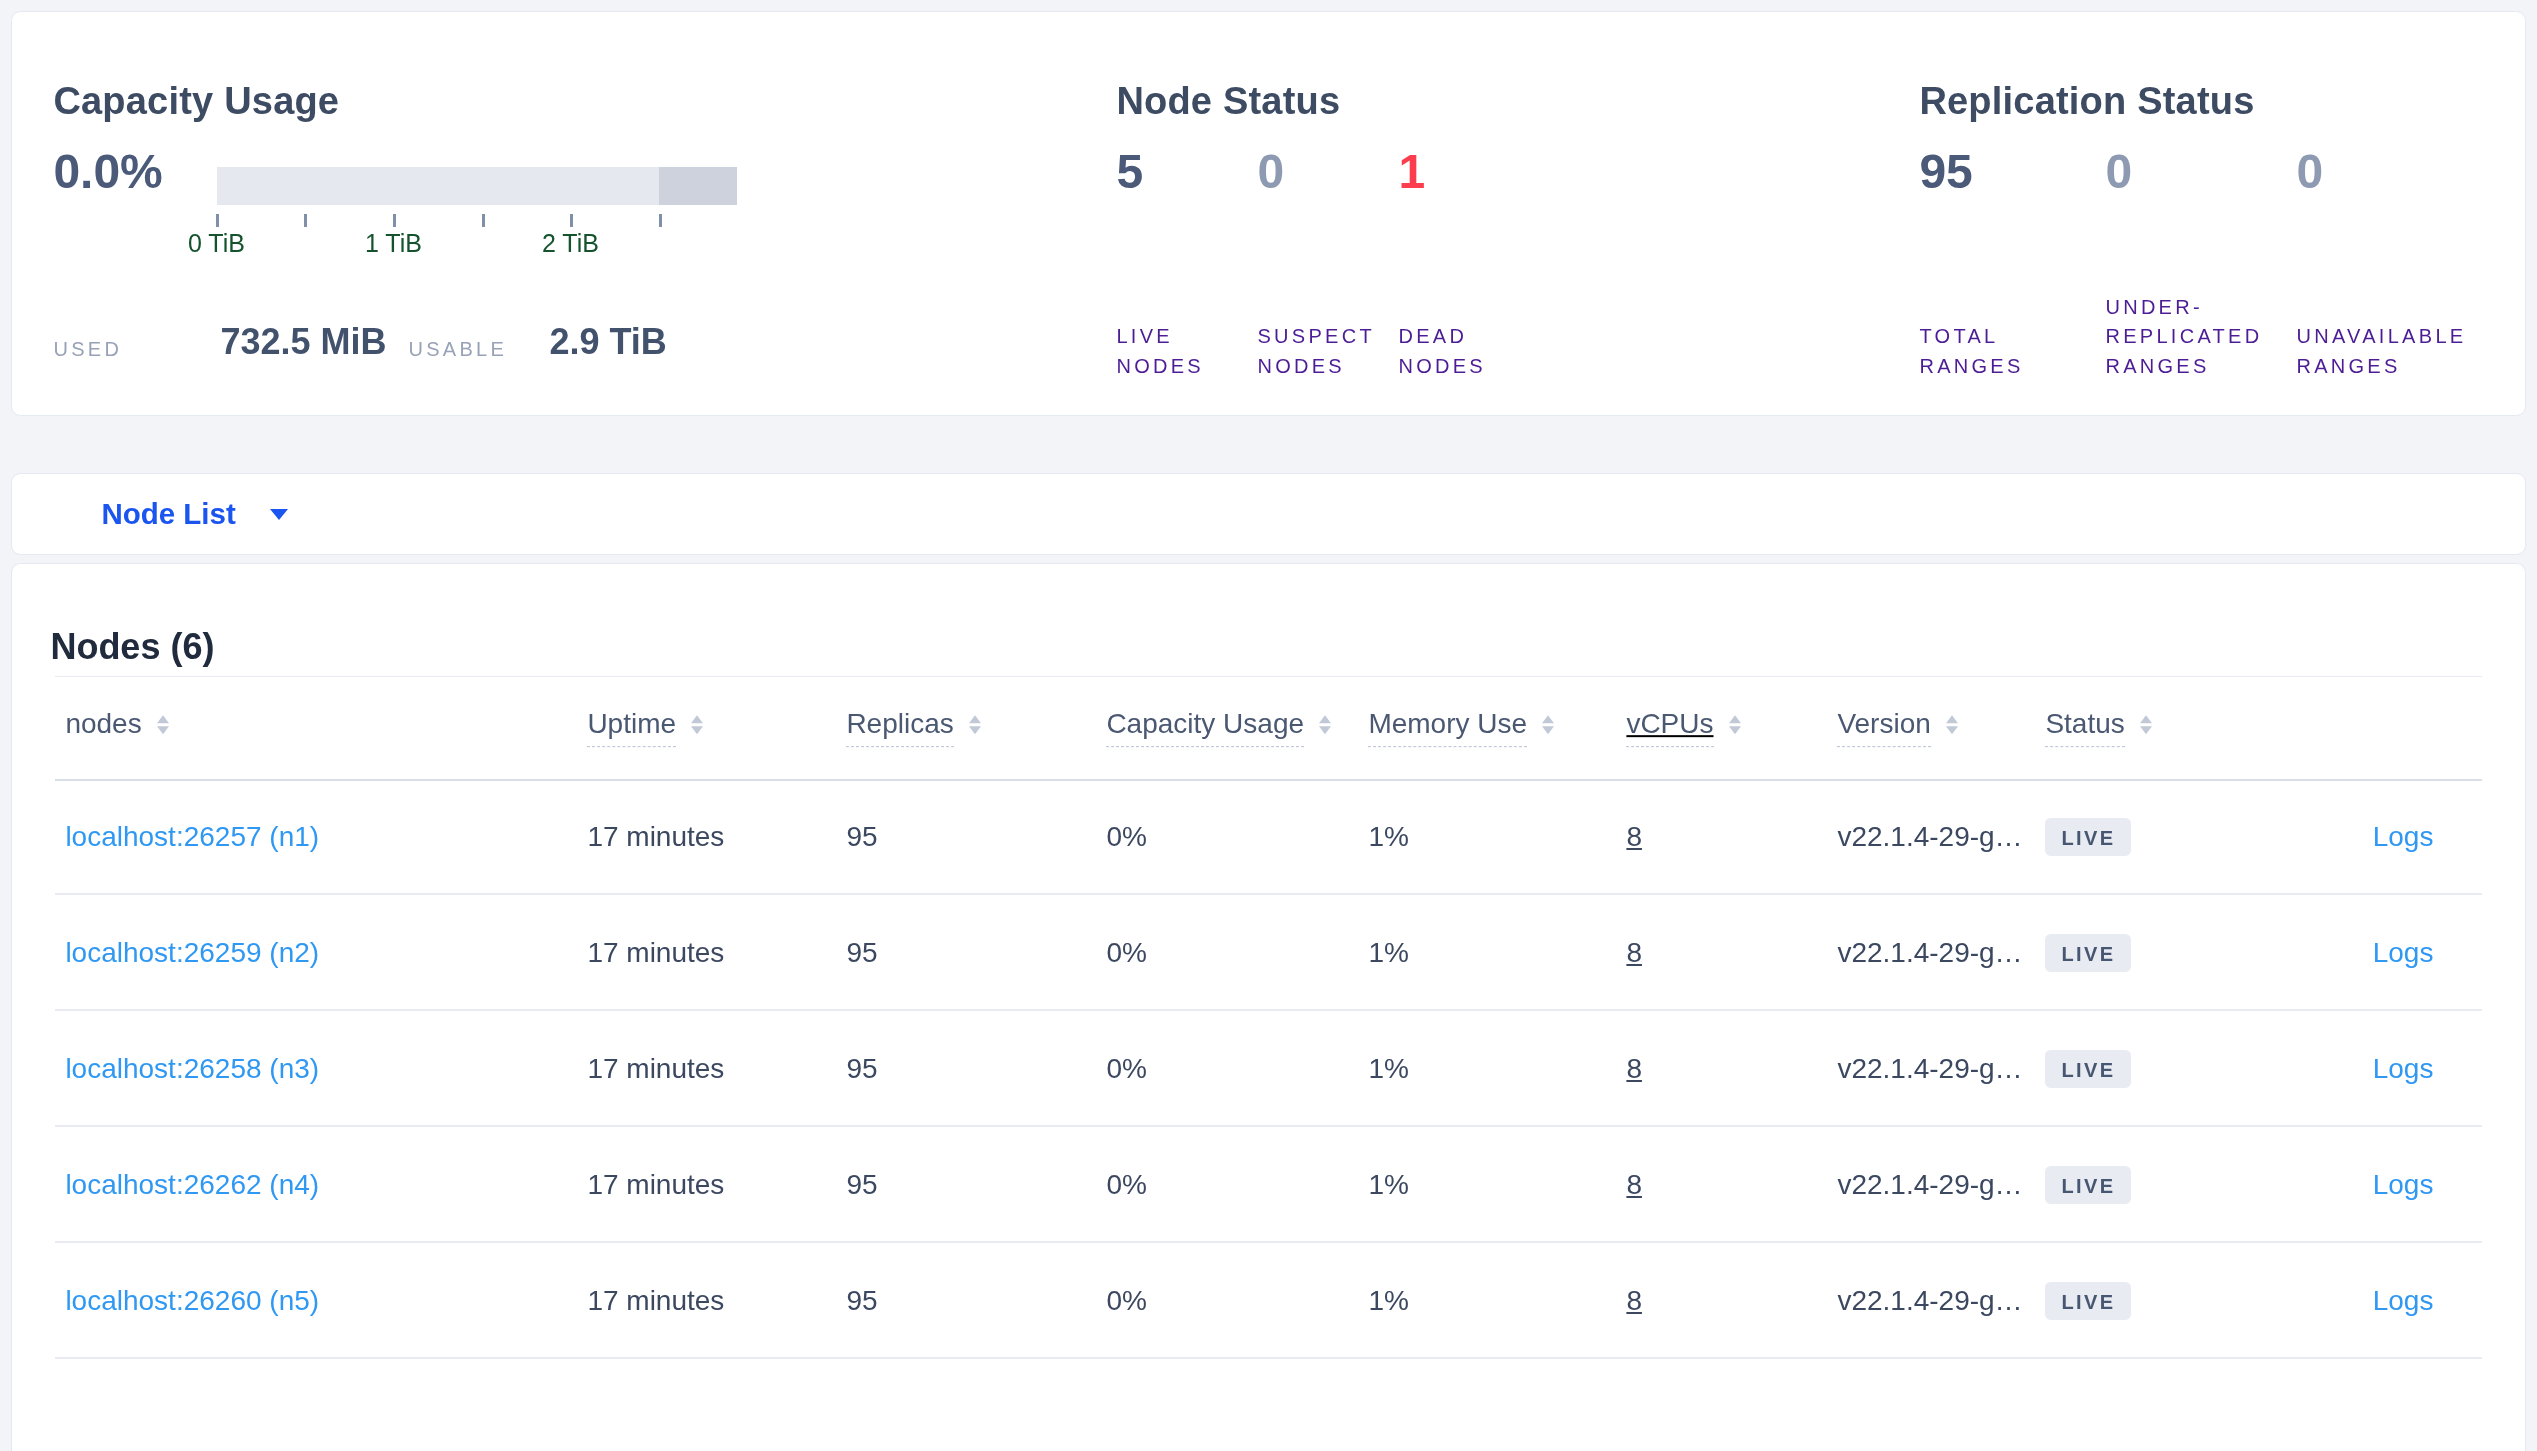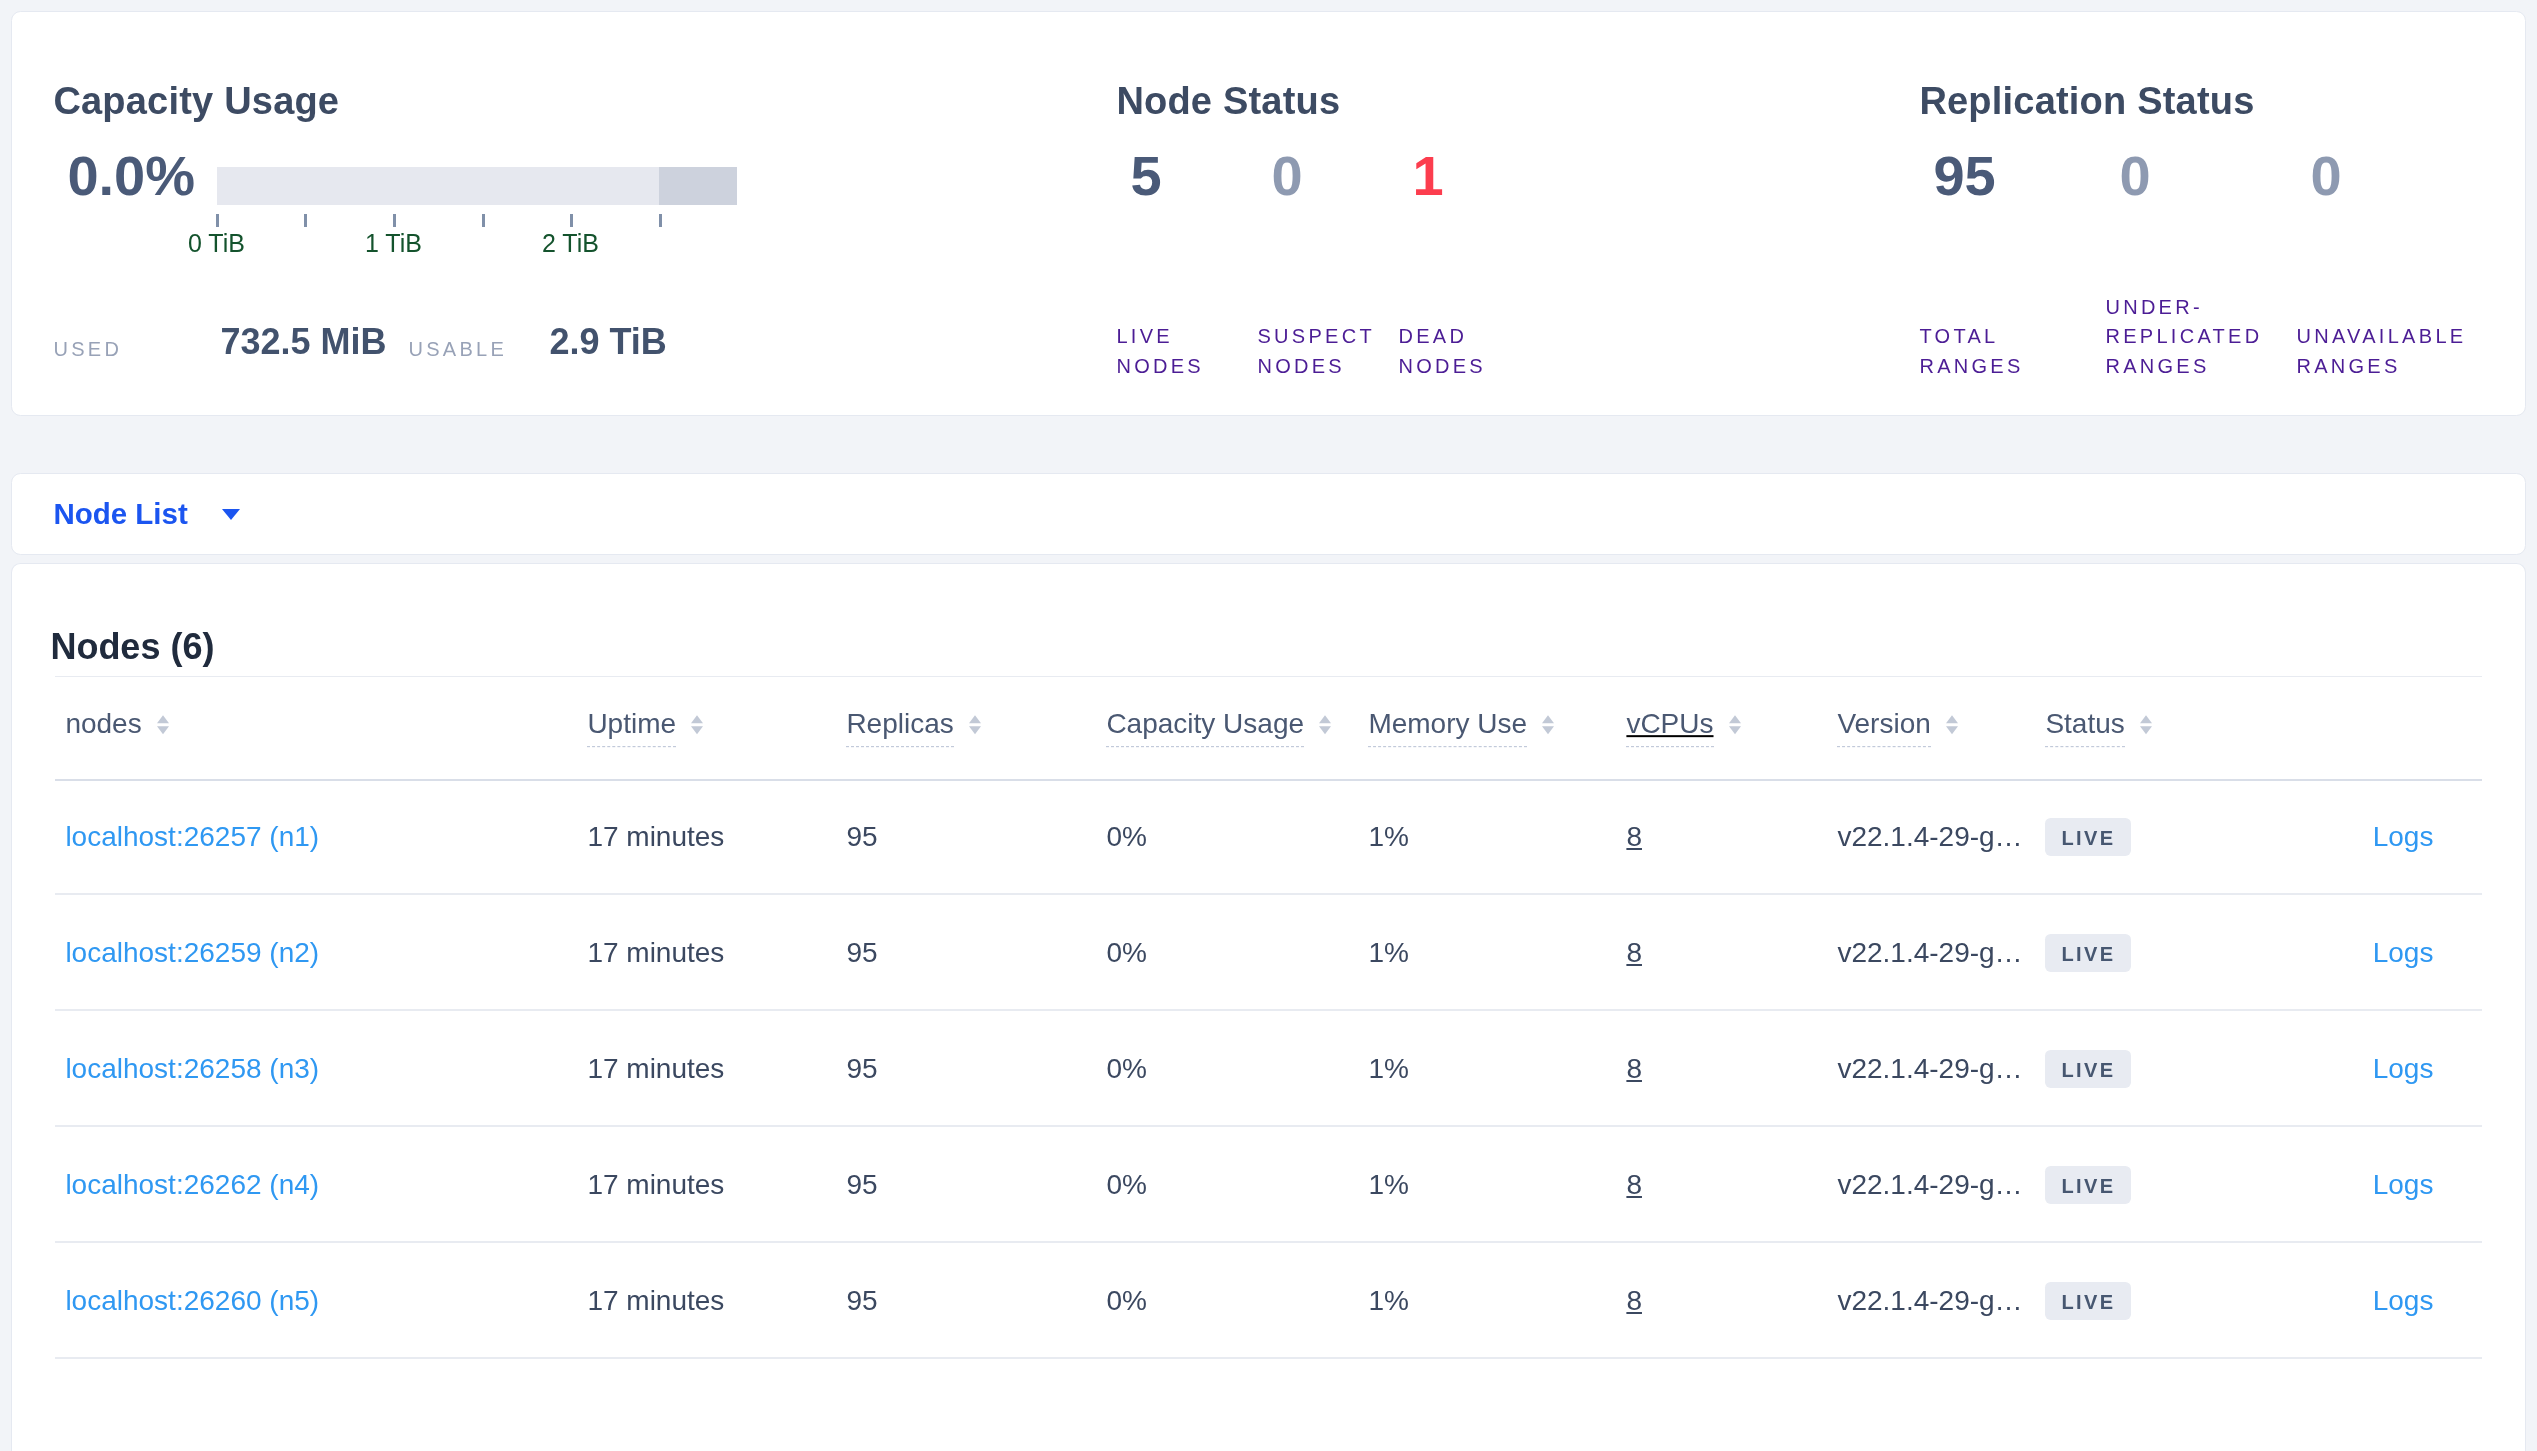--- a/index.html
+++ b/index.html
@@ -14,21 +14,21 @@
     position:absolute;background:#ffffff;
     border:1.9px solid #e5e9f1;border-radius:9.5px;box-sizing:border-box;
   }
   
   .summary-card{left:11.4px;top:11.4px;width:2515px;height:405px;}
   .sec-title{
     position:absolute;font-size:38px;font-weight:700;color:#3d4b63;
     line-height:1.05;letter-spacing:0.2px;
   }
   .stat-num{
-    position:absolute;font-size:56px;font-weight:700;line-height:1.0;color:#4a5a78;margin-left:14px;
+    position:absolute;font-size:48px;font-weight:700;line-height:1.0;color:#4a5a78;
   }
   .stat-num.muted{color:#8e9ab1;}
   .stat-num.red{color:#fc3d4e;}
   .stat-label{
     position:absolute;height:95px;display:flex;flex-direction:column;justify-content:flex-end;
     font-size:20px;letter-spacing:3.3px;color:#4c1d95;line-height:29.5px;font-weight:400;
   }
   .cap-percent{left:41px;top:136px;}
   .cap-bar{
     position:absolute;left:205px;top:155px;width:520px;height:38px;background:#e6e8ef;
@@ -46,21 +46,21 @@
   }
   .kv-value{
     position:absolute;top:309px;font-size:36px;font-weight:700;color:#42526d;
   }
   
   .nodelist-card{left:11.4px;top:473px;width:2515px;height:82px;}
   .nodelist-dd{
     position:absolute;left:41px;top:0;height:100%;display:flex;align-items:center;gap:34px;
     cursor:pointer;
   }
-  .nodelist-dd .dd-label{font-size:29.5px;font-weight:700;color:#1b55f0;}
+  .nodelist-dd .dd-label{font-size:29.5px;font-weight:700;color:#1b55f0;margin-left:48px;}
   .caret-down{
     width:0;height:0;border-left:9.5px solid transparent;border-right:9.5px solid transparent;
     border-top:11.4px solid #1b55f0;display:inline-block;
   }
   
   .table-card{left:11.4px;top:563px;width:2515px;height:891px;border-bottom:none;border-radius:9.5px 9.5px 0 0;}
   .table-title{
     position:absolute;left:38px;top:34px;font-size:36px;font-weight:700;color:#202b3d;line-height:1.05;
   }
   .title-divider{position:absolute;left:43px;right:43px;top:112px;height:1px;background:#e8ebf1;}

